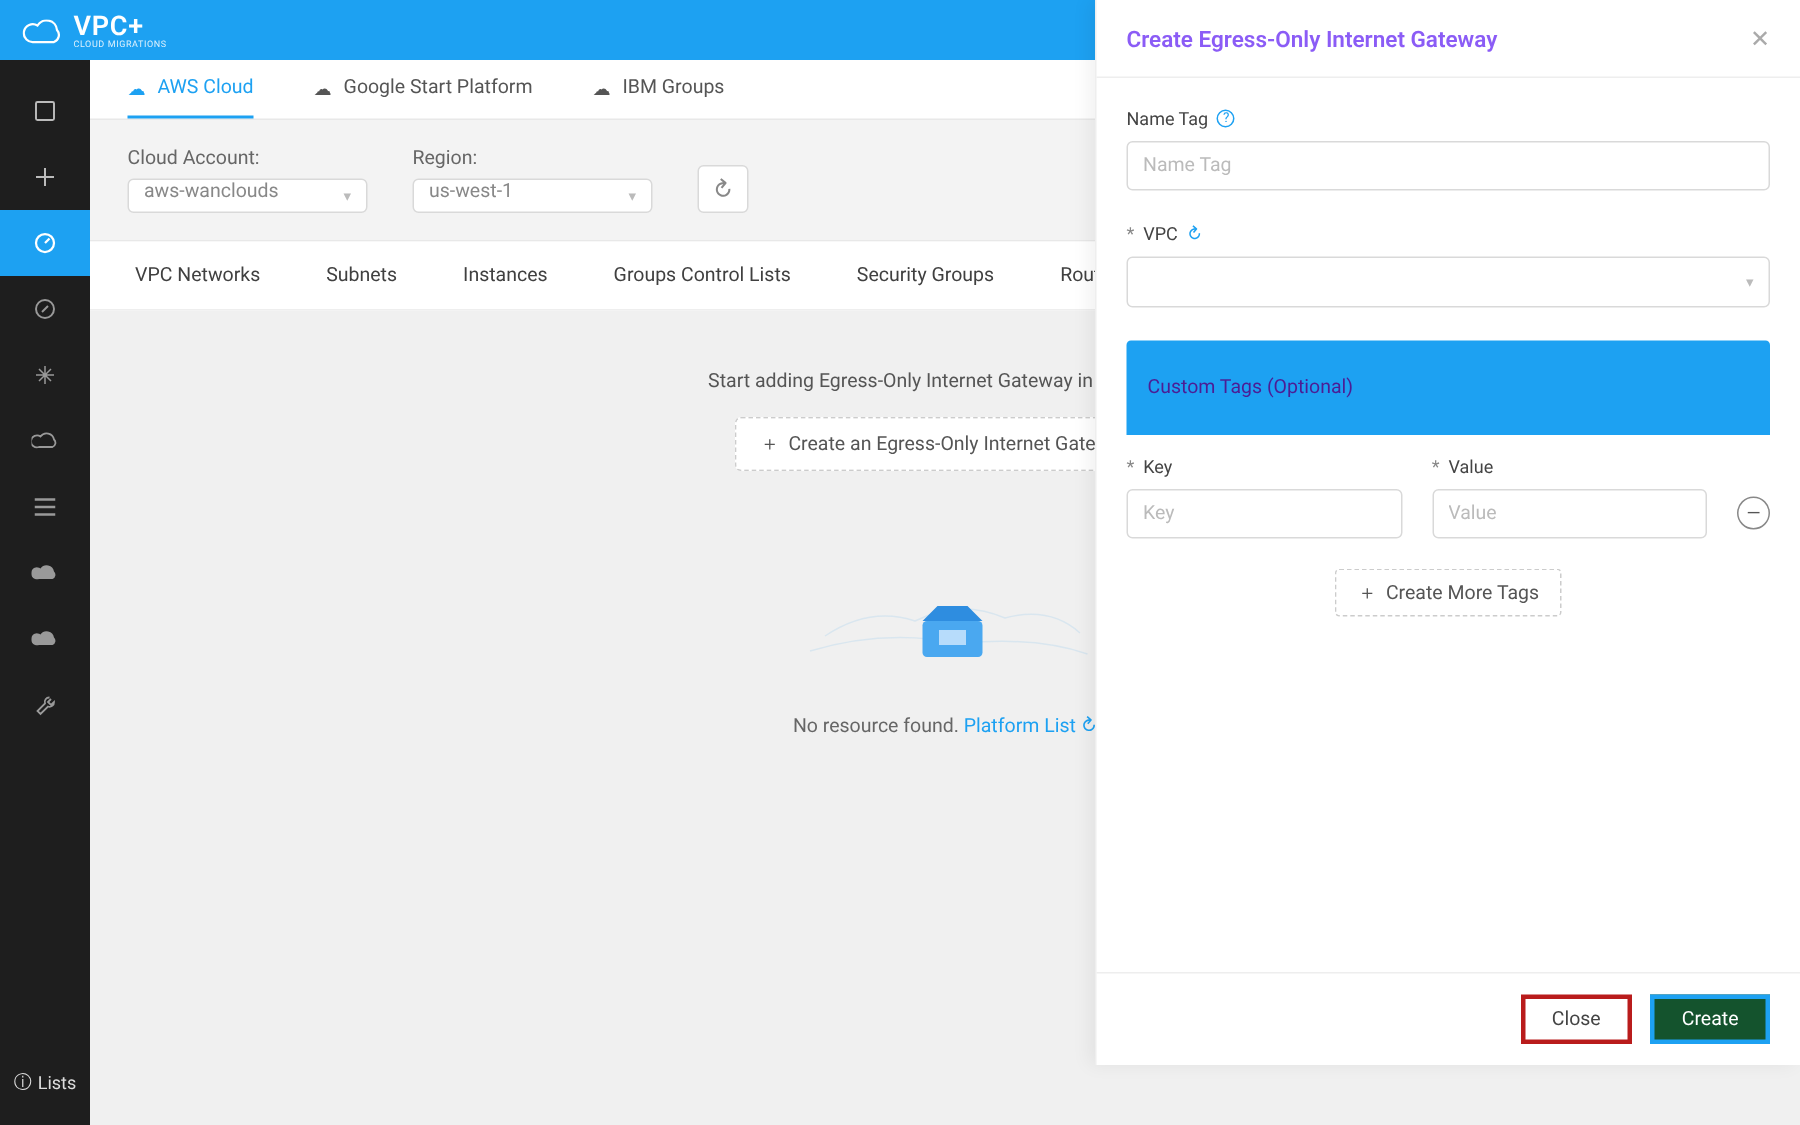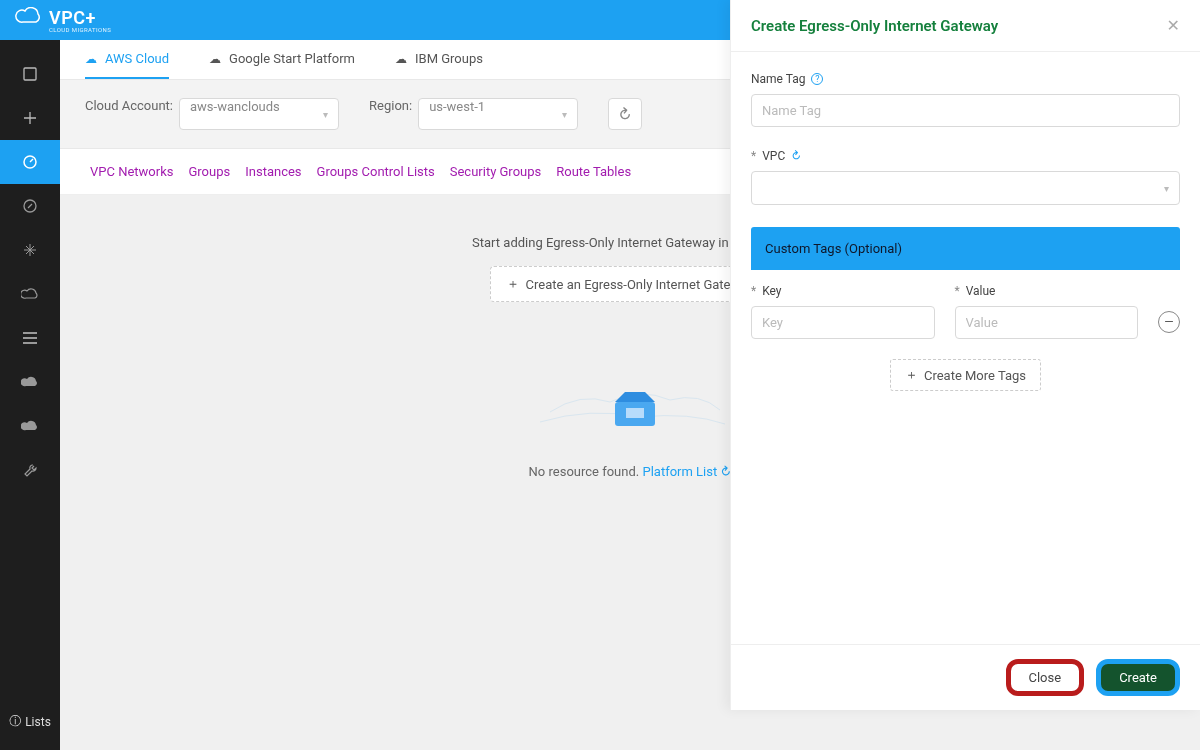--- a/index.html
+++ b/index.html
@@ -1,65 +1,65 @@
 <!DOCTYPE html>
 <html><head>
 <meta charset="utf-8">
 <style>
 *{box-sizing:border-box;margin:0;padding:0;font-family:-apple-system,BlinkMacSystemFont,"Segoe UI",Roboto,sans-serif}
 body{width:1200px;height:750px;overflow:hidden;background:#fff;display:flex;flex-direction:column}
 .top-bar{height:40px;background:#1DA1F2;display:flex;align-items:center;padding:0 15px;color:#fff;position:relative;z-index:2}
-.logo{display:flex;align-items:flex-start;gap:6px}
+.logo{display:flex;align-items:flex-end;gap:6px}
 .logo-text{font-weight:600;font-size:18px;letter-spacing:.5px}
 .logo-sub{font-size:6px;opacity:.85;margin-top:-2px;letter-spacing:.4px}
 .app{display:flex;flex:1;min-height:0}
 .sidebar{width:60px;background:#1e1e1e;display:flex;flex-direction:column;align-items:center;padding-top:12px;color:#ccc;position:relative}
 .sidebar .s-item{width:100%;height:44px;display:flex;align-items:center;justify-content:center;cursor:pointer}
 .sidebar .s-item.active{background:#1DA1F2;color:#fff}
 .sidebar .help{position:absolute;bottom:20px;left:0;right:0;display:flex;align-items:center;justify-content:center;gap:4px;font-size:12px;color:#ddd}
 .main{flex:1;display:flex;flex-direction:column;background:#fff;position:relative}
 .cloud-tabs{height:40px;display:flex;align-items:center;gap:40px;padding:0 25px;border-bottom:1px solid #e8e8e8}
 .cloud-tab{display:flex;align-items:center;gap:8px;font-size:13px;color:#555;cursor:pointer;height:100%;border-bottom:2px solid transparent}
 .cloud-tab.active{color:#1DA1F2;border-bottom-color:#1DA1F2}
 .cloud-icon{font-size:12px}
 .filters{background:#f3f3f3;padding:18px 25px;display:flex;gap:30px;border-bottom:1px solid #e8e8e8}
-.filter-group{display:flex;flex-direction:row;gap:6px}
+.filter-group{display:flex;flex-direction:column;gap:6px}
 .filter-label{font-size:13px;color:#666}
 .select{border:1px solid #d9d9d9;border-radius:4px;background:#fff;padding:0 32px 6px 10px;font-size:13px;color:#888;min-width:160px;position:relative}
 .select::after{content:"▾";position:absolute;right:10px;top:50%;transform:translateY(-50%);color:#bbb;font-size:10px}
 .refresh-btn{border:1px solid #d9d9d9;border-radius:4px;background:#fff;width:34px;height:32px;display:flex;align-items:center;justify-content:center;align-self:flex-end;cursor:pointer;color:#888}
-.subtabs{display:flex;gap:15px;padding:15px 30px;border-bottom:1px solid #eee;background:#fff;font-size:13px;color:#a21caf}
+.subtabs{display:flex;gap:44px;padding:15px 30px;border-bottom:1px solid #eee;background:#fff;font-size:13px;color:#404040}
 .subtab{cursor:pointer}
 .content{flex:1;background:#f0f0f0;padding:40px 25px;display:flex;flex-direction:column;align-items:center}
 .start-text{font-size:13px;color:#555;margin-bottom:16px}
 .create-eoig{border:1px dashed #ccc;background:#fff;padding:8px 16px;font-size:13px;color:#555;border-radius:4px;display:flex;align-items:center;gap:6px;cursor:pointer}
 .empty-illustration{margin-top:40px;width:200px;height:100px;position:relative}
 .no-resource{margin-top:22px;font-size:13px;color:#666}
 .no-resource a{color:#1DA1F2;cursor:pointer}
 .drawer{position:absolute;top:0;right:0;width:470px;height:710px;background:#fff;border-left:1px solid #eee;display:flex;flex-direction:column;box-shadow:-4px 0 12px rgba(0,0,0,.06);z-index:10}
 .drawer-header{padding:16px 20px;border-bottom:1px solid #eee;display:flex;align-items:center;justify-content:space-between}
-.drawer-title{font-size:15px;font-weight:600;color:#15803d}
+.drawer-title{font-size:15px;font-weight:600;color:#8b5cf6}
 .drawer-close{color:#aaa;cursor:pointer;font-size:16px}
 .drawer-body{flex:1;padding:20px;overflow:auto}
 .form-label{font-size:12px;color:#444;margin-bottom:8px;display:flex;align-items:center;gap:6px}
 .form-label .req{color:#888}
 .help-icon{color:#1DA1F2;border:1px solid #1DA1F2;border-radius:50%;width:12px;height:12px;font-size:9px;display:inline-flex;align-items:center;justify-content:center}
 .text-input{width:100%;border:1px solid #d9d9d9;border-radius:4px;padding:8px 10px;font-size:13px;color:#333;margin-bottom:22px}
 .text-input::placeholder{color:#bbb}
 .form-select{width:100%;border:1px solid #d9d9d9;border-radius:4px;padding:8px 10px;font-size:13px;color:#333;position:relative;height:34px;margin-bottom:22px}
 .form-select::after{content:"▾";position:absolute;right:10px;top:50%;transform:translateY(-50%);color:#bbb;font-size:10px}
-.tags-header{background:#1DA1F2;color:#0f172a;padding:14px 14px;font-size:13px;border-radius:3px 3px 0 0;margin-top:10px}
+.tags-header{background:#1DA1F2;color:#4c1d95;padding:24px 14px;font-size:13px;border-radius:3px 3px 0 0;margin-top:10px}
 .tag-row{display:flex;gap:20px;align-items:flex-end;margin-top:14px}
 .tag-col{flex:1}
 .tag-col .text-input{margin-bottom:0}
 .remove-tag{width:22px;height:22px;border:1px solid #888;border-radius:50%;display:flex;align-items:center;justify-content:center;cursor:pointer;color:#555;font-size:12px;margin-bottom:6px}
 .more-tags{margin-top:20px;display:flex;justify-content:center}
 .more-tags-btn{border:1px dashed #ccc;background:#fff;padding:6px 14px;font-size:13px;color:#555;border-radius:3px;display:flex;align-items:center;gap:6px;cursor:pointer}
 .drawer-footer{border-top:1px solid #eee;padding:14px 20px;display:flex;justify-content:flex-end;gap:12px}
-.btn{padding:6px 18px;border-radius:12px;font-size:13px;cursor:pointer;border:5px solid #b91c1c;background:#fff;color:#444}
+.btn{padding:6px 18px;border-radius:0;font-size:13px;cursor:pointer;border:3px solid #b91c1c;background:#fff;color:#444}
 .btn.primary{background:#14532d;border-color:#1DA1F2;color:#fff}
 .refresh-icon{display:inline-block;transform:rotate(40deg)}
 svg{display:block}
 </style>
 </head>
 <body>
 
 <div class="top-bar">
   <div class="logo">
     <svg width="28" height="20" viewBox="0 0 28 20">
@@ -157,21 +157,21 @@
         <span class="filter-label">Region:</span>
         <div class="select"><span>us-west-1</span></div>
       </div>
       <div class="refresh-btn">
           <span class="refresh-icon">↻</span>
         </div>
     </div>
 
     <div class="subtabs">
       <div class="subtab">VPC Networks</div>
-      <div class="subtab">Groups</div>
+      <div class="subtab">Subnets</div>
       <div class="subtab">Instances</div>
       <div class="subtab">Groups Control Lists</div>
       <div class="subtab">Security Groups</div>
       <div class="subtab">Route Tables</div>
     </div>
 
     <div class="content">
       <div class="start-text">Start adding Egress-Only Internet Gateway in us-west-1</div>
       <div class="create-eoig">
         <span>＋</span>

